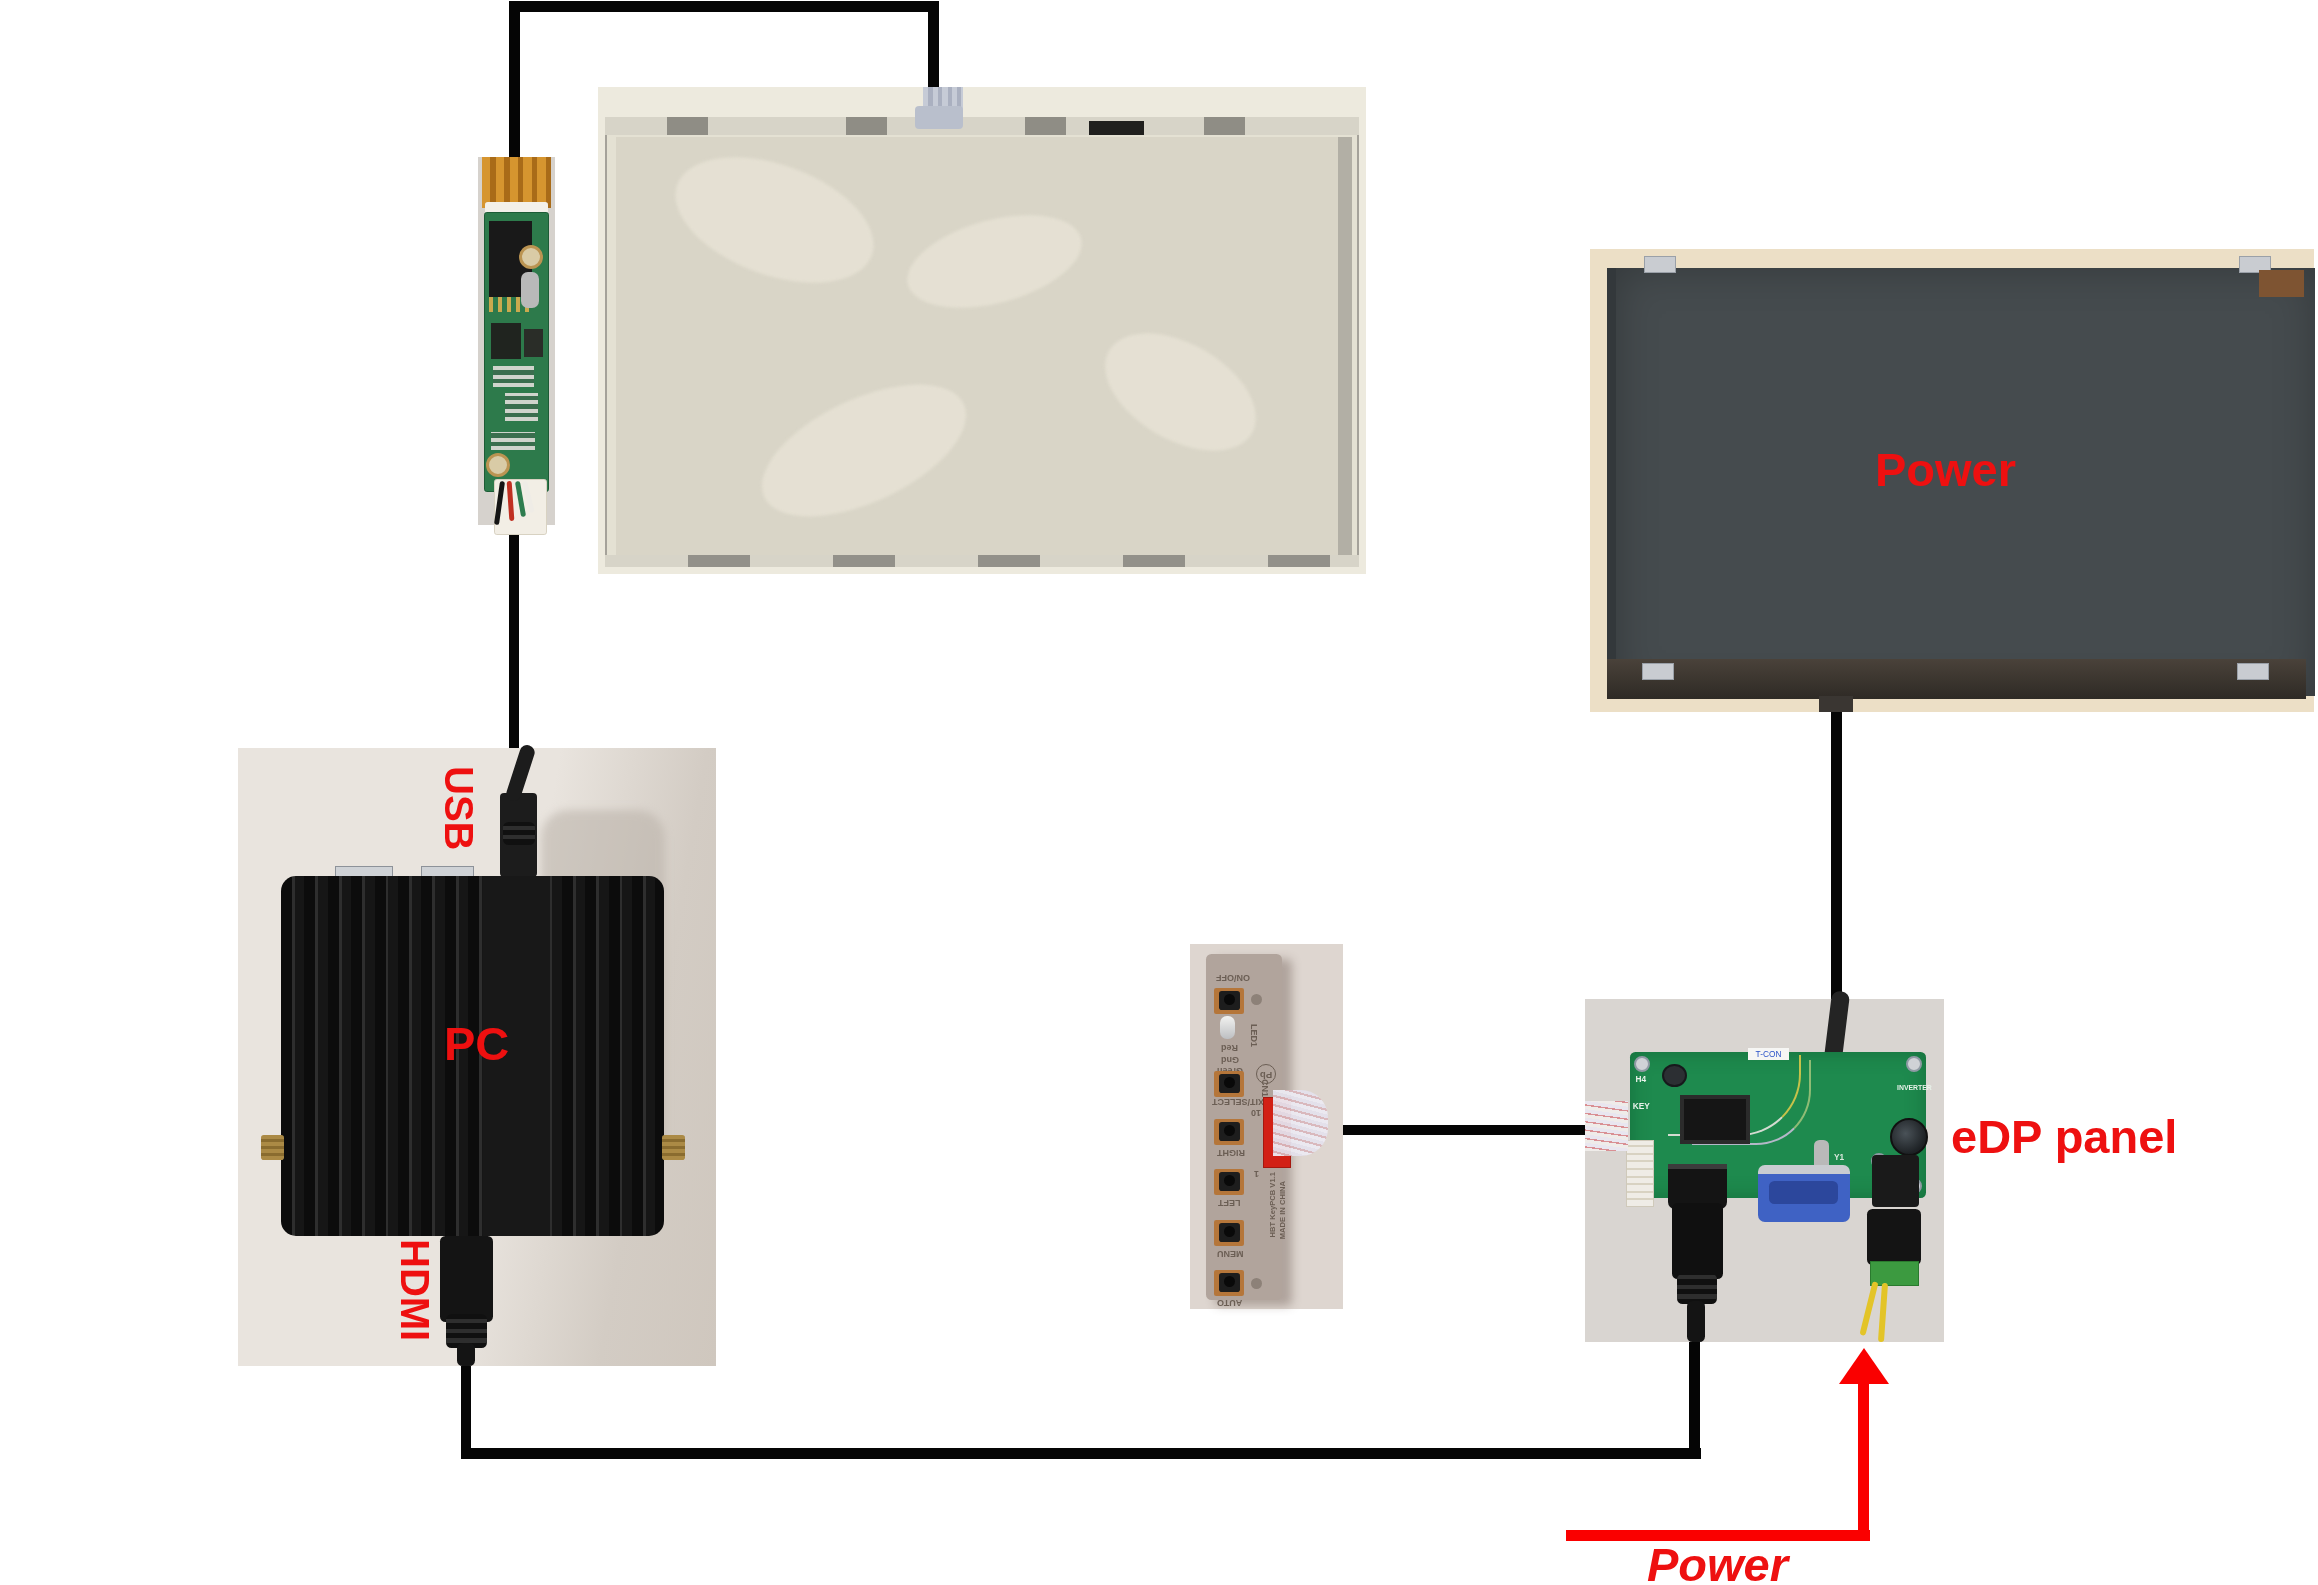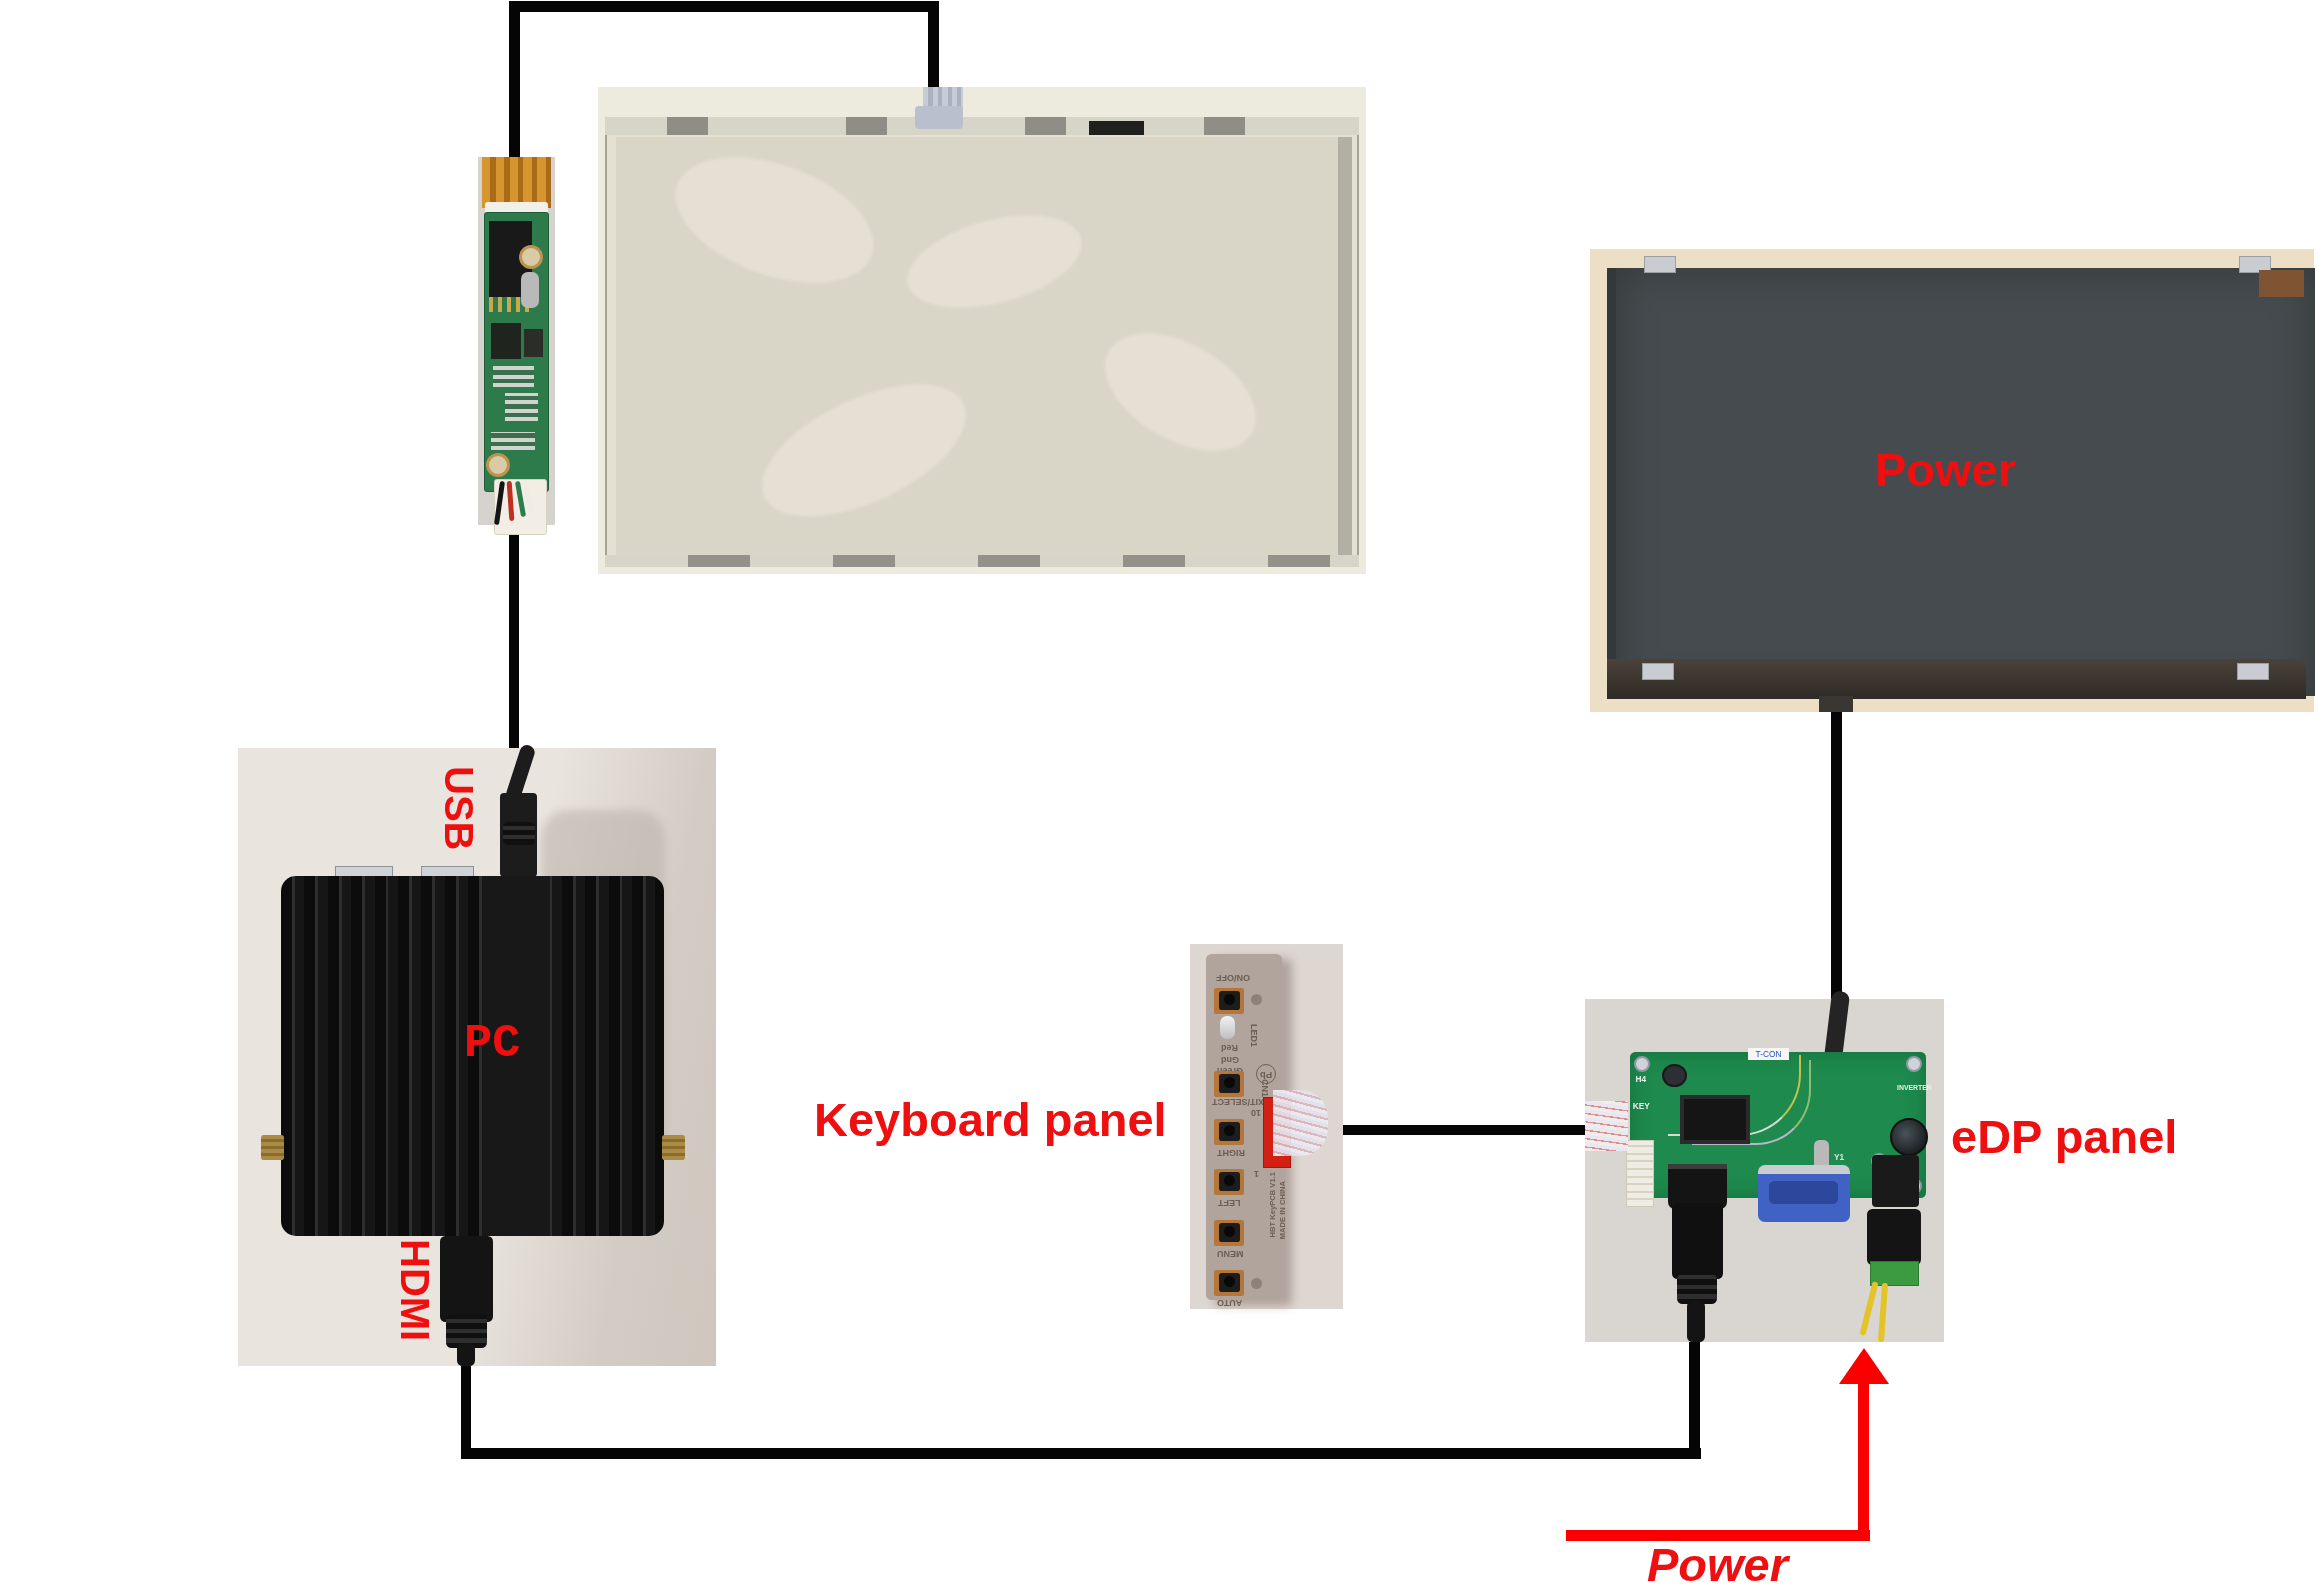--- a/index.html
+++ b/index.html
@@ -188,21 +188,21 @@
     <div class="pc-port" style="left:183px;top:118px;width:51px;"></div>
     <div class="pc-box">
       <div class="pc-band"></div>
     </div>
     <div class="gold" style="left:23.4px;top:387px;"></div>
     <div class="gold" style="left:424px;top:387px;"></div>
     <div class="hdmi-plug" style="left:202px;top:488px;width:53px;height:86px;"></div>
     <div class="plug-rings" style="left:208px;top:566px;width:41px;height:34px;"></div>
     <div class="hdmi-plug" style="left:219px;top:595px;width:18px;height:23.4px;"></div>
   </div>
-  <div class="lbl" style="left:464px;top:1020px;font-family:Liberation Mono, monospace;">PC</div>
+  <div class="lbl" style="left:444px;top:1020px;">PC</div>
   <div class="lbl-vert" style="left:439px;top:766px;">USB</div>
   <div class="lbl-vert" style="left:395px;top:1239px;">HDMI</div>
 
   <div class="photo kb-photo" style="left:1190px;top:944px;width:153px;height:365px;">
     <div class="kb-pcb">
       <div class="kb-silk" style="left:9.6px;top:19px;">ON/OFF</div>
       <div class="tact" style="top:34px;"></div>
       <div class="kb-hole" style="left:45px;top:40px;"></div>
       <div class="kb-led"></div>
       <div class="kb-silk tinyv" style="left:43px;top:70px;transform:none;">LED1</div>
@@ -223,21 +223,20 @@
       <div class="kb-silk" style="left:11px;top:295px;">MENU</div>
       <div class="tact" style="top:316px;"></div>
       <div class="kb-silk" style="left:11px;top:344px;">AUTO</div>
       <div class="kb-hole" style="left:45px;top:324px;"></div>
       <div class="kb-silk tinyv" style="left:63px;top:218px;transform:rotate(180deg);font-size:7.6px;">HBT KeyPCB V1.1</div>
       <div class="kb-silk tinyv" style="left:73px;top:227px;transform:rotate(180deg);font-size:7.6px;">MADE IN CHINA</div>
       <div class="kb-conn"></div>
     </div>
     <div class="kb-wires"></div>
   </div>
-  <div class="lbl" style="left:814px;top:1096px;">Keyboard panel</div>
 
   <div class="photo edp-photo" style="left:1585px;top:999px;width:359px;height:343px;">
     <div class="screen-cable"></div>
     <div class="edp-pcb">
       <div class="edp-hole" style="left:4.1px;top:4.1px;"></div>
       <div class="edp-hole" style="right:4.1px;top:4.1px;"></div>
       <div class="edp-hole" style="left:4.1px;bottom:4.1px;"></div>
       <div class="edp-hole" style="right:4.1px;bottom:4.1px;"></div>
       <div class="edp-silk" style="left:5.5px;top:23.4px;">H4</div>
       <div class="edp-silk" style="left:2.8px;top:50px;">KEY</div>

